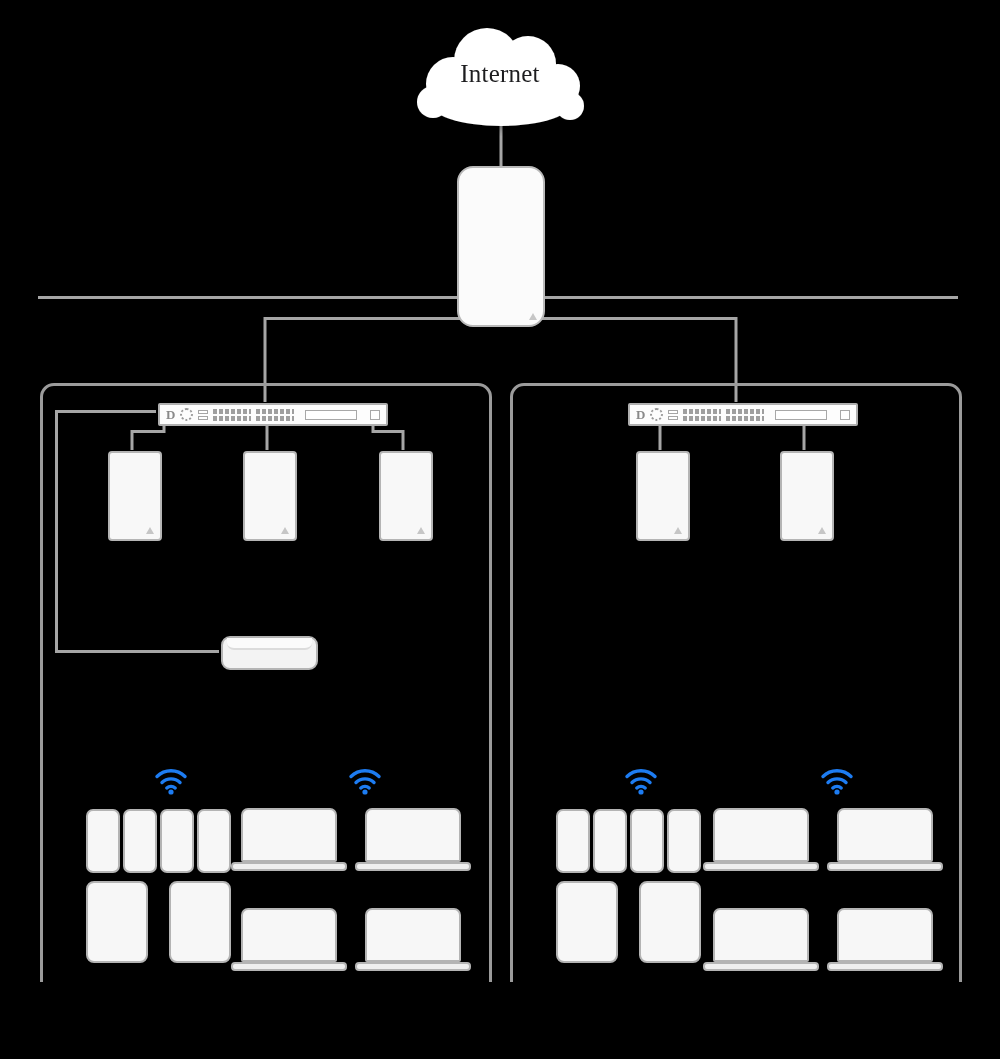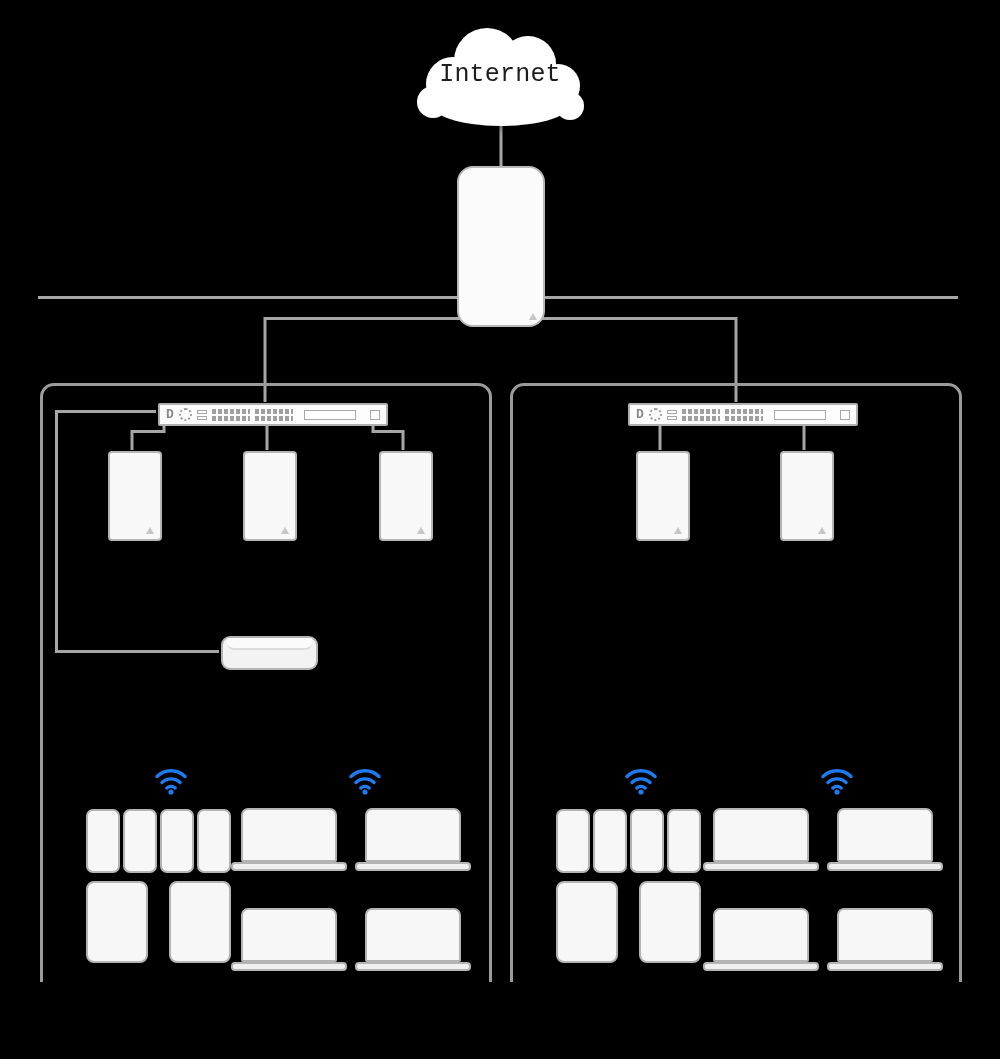--- a/index.html
+++ b/index.html
@@ -1,19 +1,19 @@
 <!DOCTYPE html>
 <html><head>
 <meta charset="utf-8">
 <style>
   html,body { margin:0; padding:0; background:#000; }
   * { box-sizing:border-box; }
   .canvas {
     position:relative; width:1000px; height:982px; background:#000;
-    font-family:Liberation Mono, monospace; overflow:hidden;
+    font-family:Liberation Serif, serif; overflow:hidden;
   }
   .lines { position:absolute; left:0; top:0; }
 
   .cloud-wrap { position:absolute; left:395px; top:16px; width:210px; height:120px; }
   .cloud-label {
     position:absolute; left:395px; top:60px; width:210px; text-align:center;
     font-size:25px; color:#1d1d1f; letter-spacing:0.2px;
   }
 
   .router {

